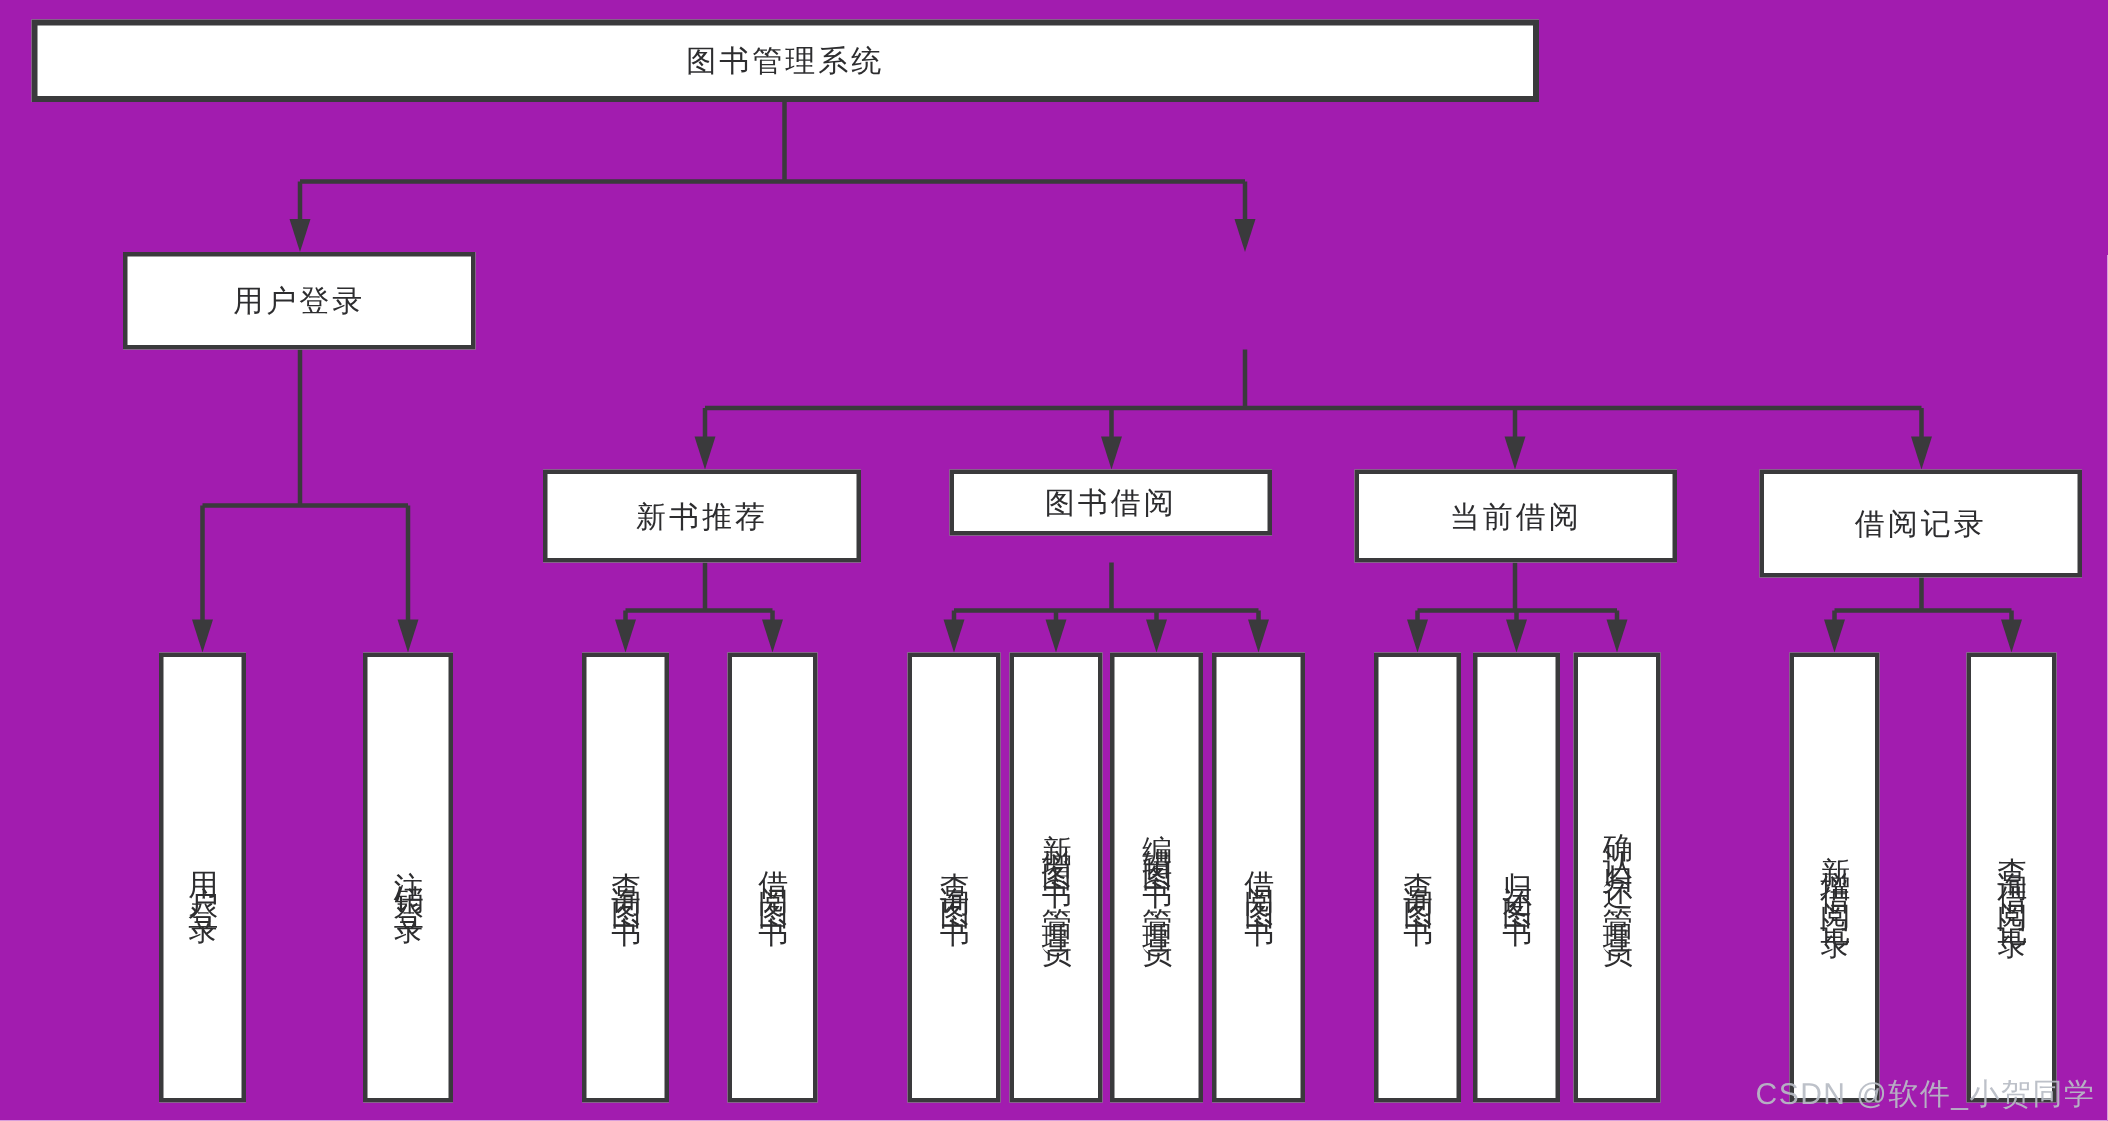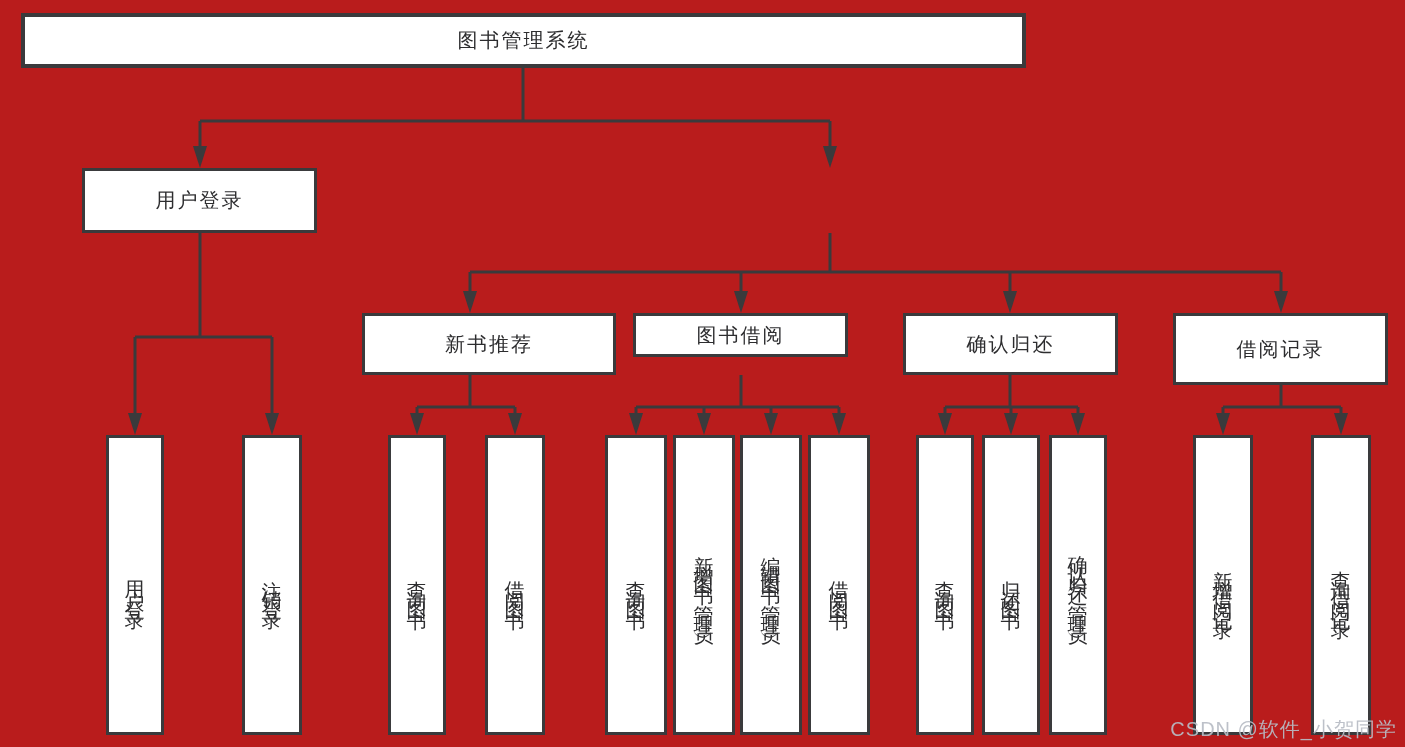--- a/index.html
+++ b/index.html
@@ -1,17 +1,17 @@
 <!DOCTYPE html>
 <html><head>
 <meta charset="utf-8">
 <style>
   html,body{margin:0;padding:0;background:#ffffff;}
   #canvas{
-    position:relative;width:1405px;height:747px;background:#b91c1c;overflow:hidden;
+    position:relative;width:1405px;height:747px;background:#a21caf;overflow:hidden;
     font-family:"Liberation Sans","DejaVu Sans",sans-serif;color:#2d2d2f;
   }
   #wires{position:absolute;left:0;top:0;width:1405px;height:747px;}
   .box{
     position:absolute;box-sizing:border-box;background:#ffffff;
     border:3px solid #3a3a3c;display:flex;align-items:center;justify-content:center;
     font-size:20px;letter-spacing:2px;color:#2d2d2f;z-index:2;
   }
   .root{border-width:4px;}
   .vbox span{
@@ -76,28 +76,28 @@
   </svg>
 
   <div class="box root" style="left:21px;top:13px;width:1005px;height:55px;">
     <span>图书管理系统</span>
   </div>
 
   <div class="box" style="left:82px;top:168px;width:235px;height:65px;">
     <span>用户登录</span>
   </div>
 
-  <div class="box" style="left:362px;top:313px;width:254px;height:62px;">
+  <div class="box" style="left:362px;top:313px;width:212px;height:62px;">
     <span>新书推荐</span>
   </div>
   <div class="box" style="left:633px;top:313px;width:215px;height:44px;">
     <span>图书借阅</span>
   </div>
   <div class="box" style="left:903px;top:313px;width:215px;height:62px;">
-    <span>确认归还</span>
+    <span>当前借阅</span>
   </div>
   <div class="box" style="left:1173px;top:313px;width:215px;height:72px;">
     <span>借阅记录</span>
   </div>
 
   <div class="box vbox" style="left:106px;top:435px;width:58px;height:300px;">
     <span>用户登录</span>
   </div>
   <div class="box vbox" style="left:242px;top:435px;width:60px;height:300px;">
     <span>注销登录</span>

